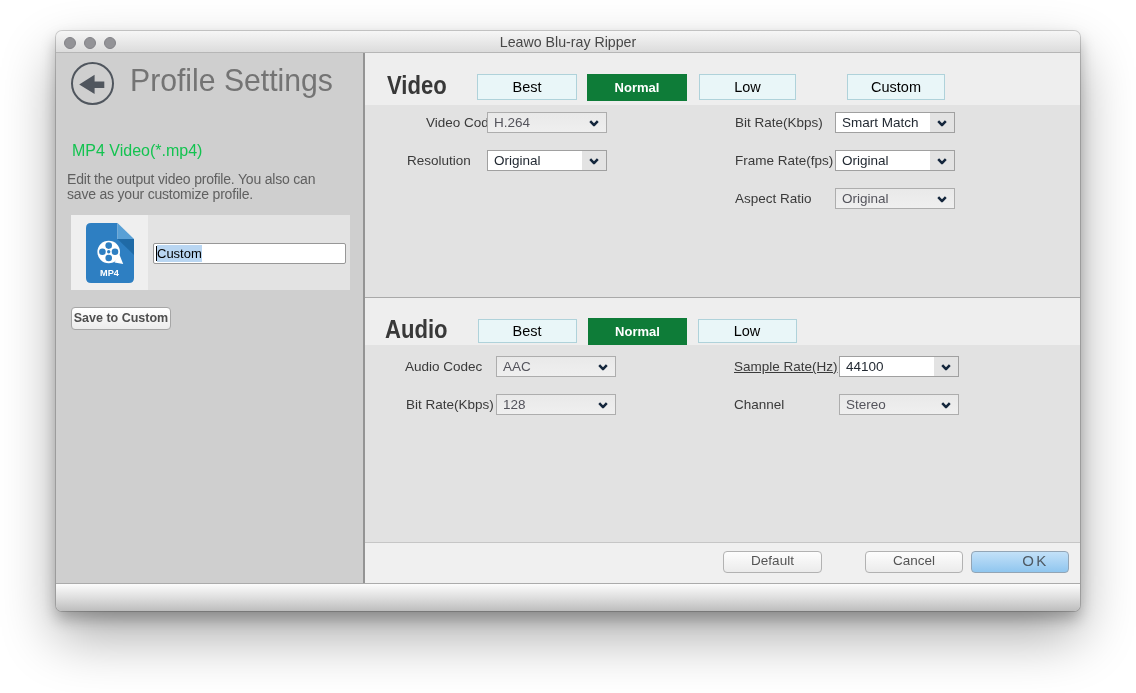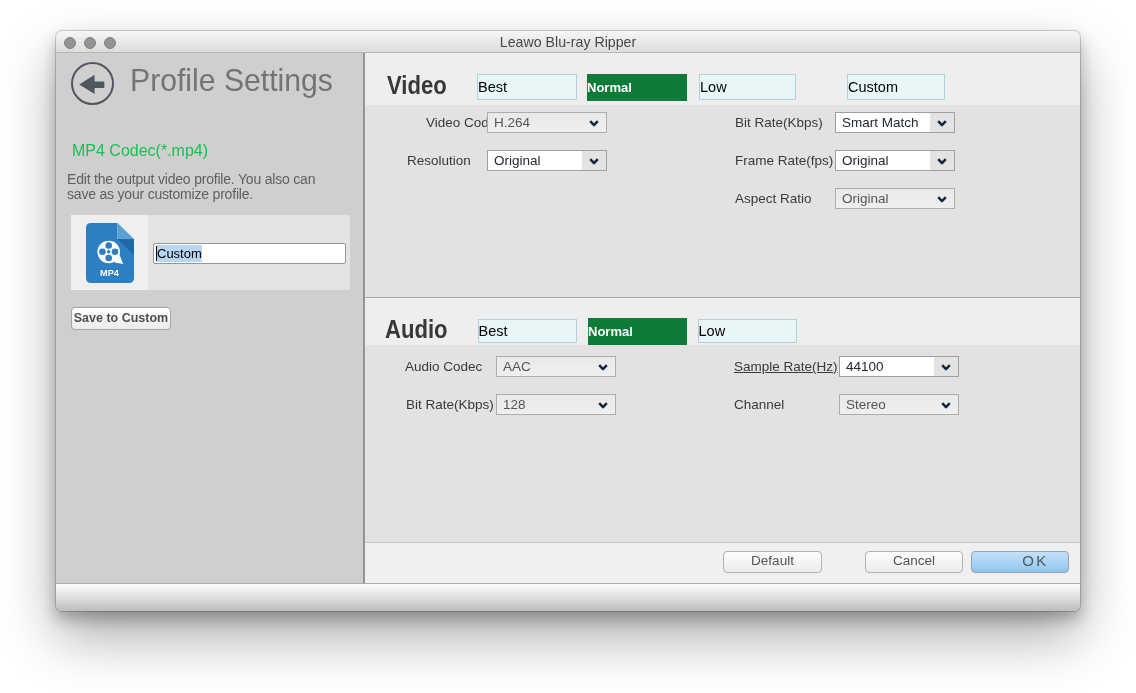--- a/index.html
+++ b/index.html
@@ -45,21 +45,21 @@
   #aheader { left:309px; top:267px; width:715px; height:47px; background:#eeeeee; }
   #acontent { left:309px; top:314px; width:715px; height:197px; background:#e2e2e2; }
   #footer { left:309px; top:511px; width:715px; height:41px; background:#f0f0f0;
     border-top:1px solid #c6c6c6; }
   #bottombar { left:0; top:552px; width:1024px; height:28px;
     background:linear-gradient(#fcfcfc 0%,#e0e0e0 48%,#bdbdbd 100%);
     border-top:1px solid #ababab; border-radius:0 0 6px 6px; }
   .sectitle { font-size:26px; font-weight:bold; color:#383838;
     transform:scaleX(0.85); transform-origin:left; }
   .qbtn { position:absolute; height:26px; background:#e9f6f8; border:1px solid #afd2da;
-    font-size:14.5px; color:#000; line-height:25px; }
+    font-size:14.5px; color:#000; text-align:center; line-height:25px; }
   .qbtn.green { background:#0e7c38; border:none; color:#fff; font-weight:bold;
     height:27px; line-height:27px; font-size:13px; }
   .flabel { position:absolute; font-size:13.5px; color:#3a3a3a; }
   .dd { position:absolute; width:120px; height:21px; border:1px solid #adadad;
     font-size:13.5px; line-height:20px; padding-left:6px; }
   .dd.on { background:linear-gradient(90deg,#ffffff 94px,#e3e3e3 94px); color:#232a33; border-color:#a0a0a0; }
   .dd.off { background:linear-gradient(#e9e9e9,#efefef); color:#54545c; }
   .dd svg { position:absolute; right:7px; top:7px; }
   .fbtn { position:absolute; height:22px; border-radius:4px; border:1px solid #b2b2b2;
     background:linear-gradient(#fdfdfd,#ebebeb); font-size:13.5px; color:#545454;
@@ -77,21 +77,21 @@
     <div id="title">Leawo Blu-ray Ripper</div>
   </div>
 
   <div id="leftpanel" class="abs"></div>
   <div id="backcircle" class="abs">
     <svg width="38" height="38" viewBox="0 0 38 38">
       <polygon points="6.2,20.5 21.6,10.7 21.6,17.5 31.3,17.5 31.3,24 21.6,24 21.6,30.1" fill="#50565e"></polygon>
     </svg>
   </div>
   <div id="ptitle" class="abs">Profile Settings</div>
-  <div id="greent" class="abs">MP4 Codec(*.mp4)</div>
+  <div id="greent" class="abs">MP4 Video(*.mp4)</div>
   <div id="desc" class="abs">Edit the output video profile. You also can<br>save as your customize profile.</div>
   <div id="ppanel" class="abs">
     <div id="iconcell" class="abs"></div>
     <div id="mp4icon" class="abs">
       <svg width="48" height="60" viewBox="0 0 48 60">
         <path d="M5,0 H31.5 V16 H48 V55 Q48,60 43,60 H5 Q0,60 0,55 V5 Q0,0 5,0 Z" fill="#2e7fc2"></path>
         <path d="M31.5,0 L48,16 H31.5 Z" fill="#58a0d6"></path>
         <path d="M31.5,16 H48 V32 Z" fill="#1f6aa6"></path>
         <g fill="#ffffff">
           <circle cx="22.7" cy="29" r="11.3"></circle>

